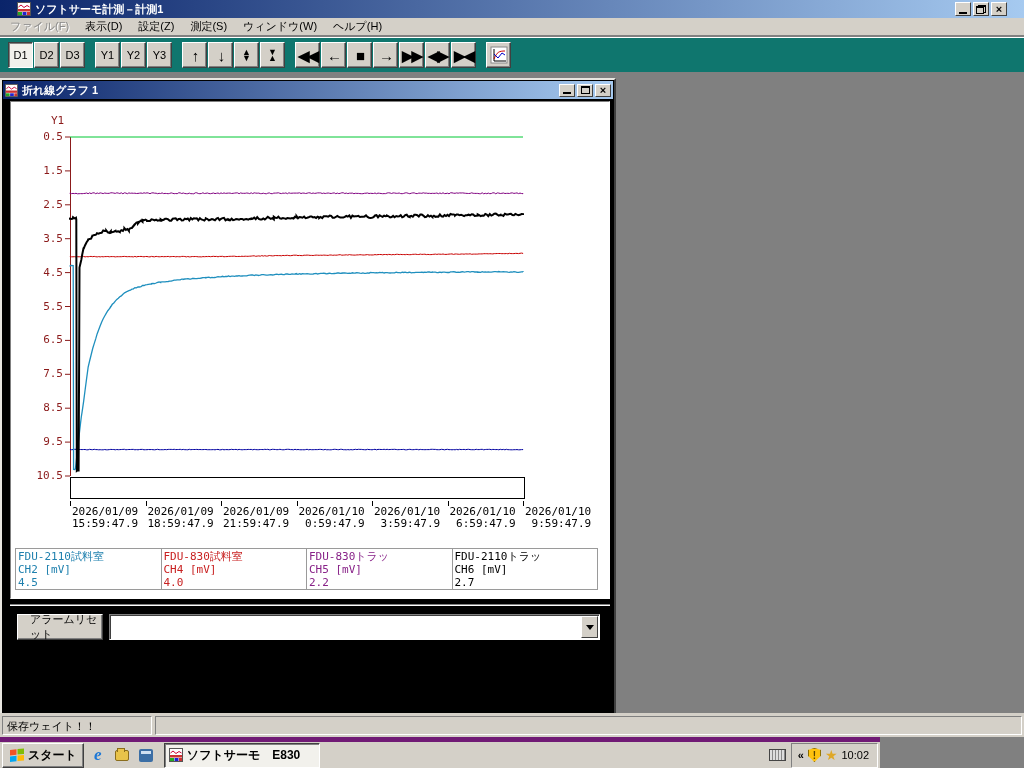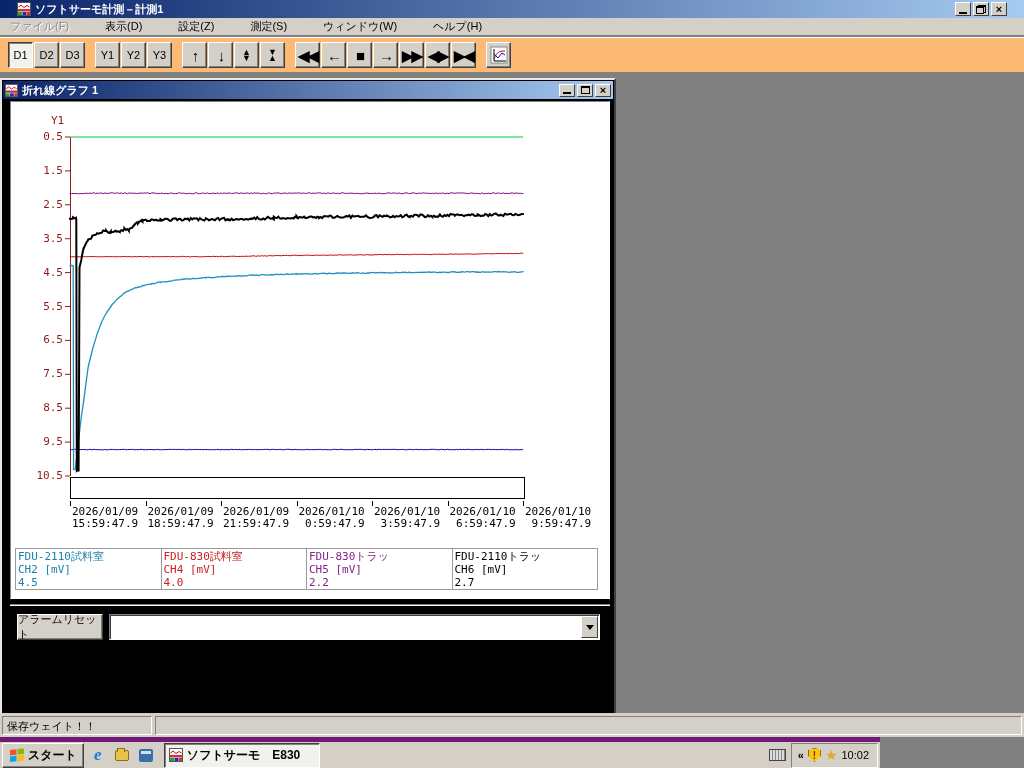--- a/index.html
+++ b/index.html
@@ -13,24 +13,24 @@
   .winbtn{width:16px;height:14px;background:#D4D0C8;border:1px solid;
     border-color:#fff #404040 #404040 #fff;margin-left:2px;display:flex;
     align-items:center;justify-content:center;color:#000;}
   .ic-min{width:8px;height:2px;background:#000;margin-top:7px;}
   .ic-max{width:9px;height:8px;border:1px solid #000;border-top-width:2px;}
   .ic-restore{position:relative;width:10px;height:9px;}
   .ic-restore::before{content:"";position:absolute;right:0;top:0;width:6px;height:5px;border:1px solid #000;border-top-width:2px;}
   .ic-restore::after{content:"";position:absolute;left:0;bottom:0;width:6px;height:5px;border:1px solid #000;border-top-width:2px;background:#D4D0C8;}
   .ic-close{font-weight:bold;font-size:11px;line-height:10px;}
   #menubar{position:absolute;left:0;top:18px;width:1024px;height:18px;background:#D4D0C8;
-    display:flex;align-items:center;padding-left:2px;border-bottom:1px solid #808080;gap:20px;}
+    display:flex;align-items:center;padding-left:2px;border-bottom:1px solid #808080;}
   .menu-item{padding:2px 8px;color:#000;}
   .menu-item.disabled{color:#8a8a8a;text-shadow:1px 1px 0 #fff;}
-  #toolbar{position:absolute;left:0;top:37px;width:1024px;height:36px;background:#fdba74;
+  #toolbar{position:absolute;left:0;top:37px;width:1024px;height:36px;background:#0f766e;
     display:flex;align-items:center;padding-left:8px;border-top:1px solid #fff;
     border-bottom:1px solid #808080;}
   .tb{width:25px;height:26px;background:#D4D0C8;border:1px solid;
     border-color:#fff #404040 #404040 #fff;box-shadow:inset -1px -1px 0 #808080;
     display:flex;flex-direction:column;align-items:center;justify-content:center;
     margin-right:1px;color:#000;}
   .tb.pressed{border-color:#404040 #fff #fff #404040;box-shadow:inset 1px 1px 0 #808080;background:#F2F1EC;}
   .tb.gap{margin-left:9px;}
   .tb .txt{font-size:11px;}
   .tb .glyph{font-size:15px;font-weight:bold;line-height:1;letter-spacing:-2px;}
@@ -56,21 +56,21 @@
   .xlabel{position:absolute;top:404px;color:#000;white-space:pre;line-height:12px;}
   #legend{position:absolute;left:4px;top:446px;width:583px;height:42px;display:flex;
     border:1px solid #9a9a9a;background:#fff;}
   .cell{flex:1;border-right:1px solid #9a9a9a;padding:1px 2px;overflow:hidden;
     white-space:nowrap;line-height:13px;background:#fff;}
   .cell:last-child{border-right:none;}
   #divider{position:absolute;left:8px;top:524px;width:600px;height:2px;
     border-top:1px solid #808080;border-bottom:1px solid #fff;}
   #alarm-reset{position:absolute;left:15px;top:534px;width:86px;height:26px;
     background:#D4D0C8;border:1px solid;border-color:#fff #404040 #404040 #fff;
-    box-shadow:inset -1px -1px 0 #808080;display:flex;align-items:center;justify-content:center;}
+    box-shadow:inset -1px -1px 0 #808080;display:flex;align-items:center;justify-content:center;padding-left:12px;}
   #alarm-combo{position:absolute;left:107px;top:534px;width:491px;height:26px;
     background:#fff;border:1px solid;border-color:#808080 #fff #fff #808080;
     box-shadow:inset 1px 1px 0 #404040;display:flex;}
   #alarm-combo .val{flex:1;padding:5px 4px;}
   #combo-arrow{width:17px;margin:1px;background:#D4D0C8;border:1px solid;
     border-color:#fff #404040 #404040 #fff;display:flex;align-items:center;justify-content:center;}
   .tri-down{width:0;height:0;border-left:4px solid transparent;border-right:4px solid transparent;border-top:5px solid #000;}
   
   #statusbar{position:absolute;left:0;top:713px;width:1024px;height:24px;background:#D4D0C8;
     display:flex;align-items:flex-start;padding:3px 2px 0 2px;gap:3px;}

